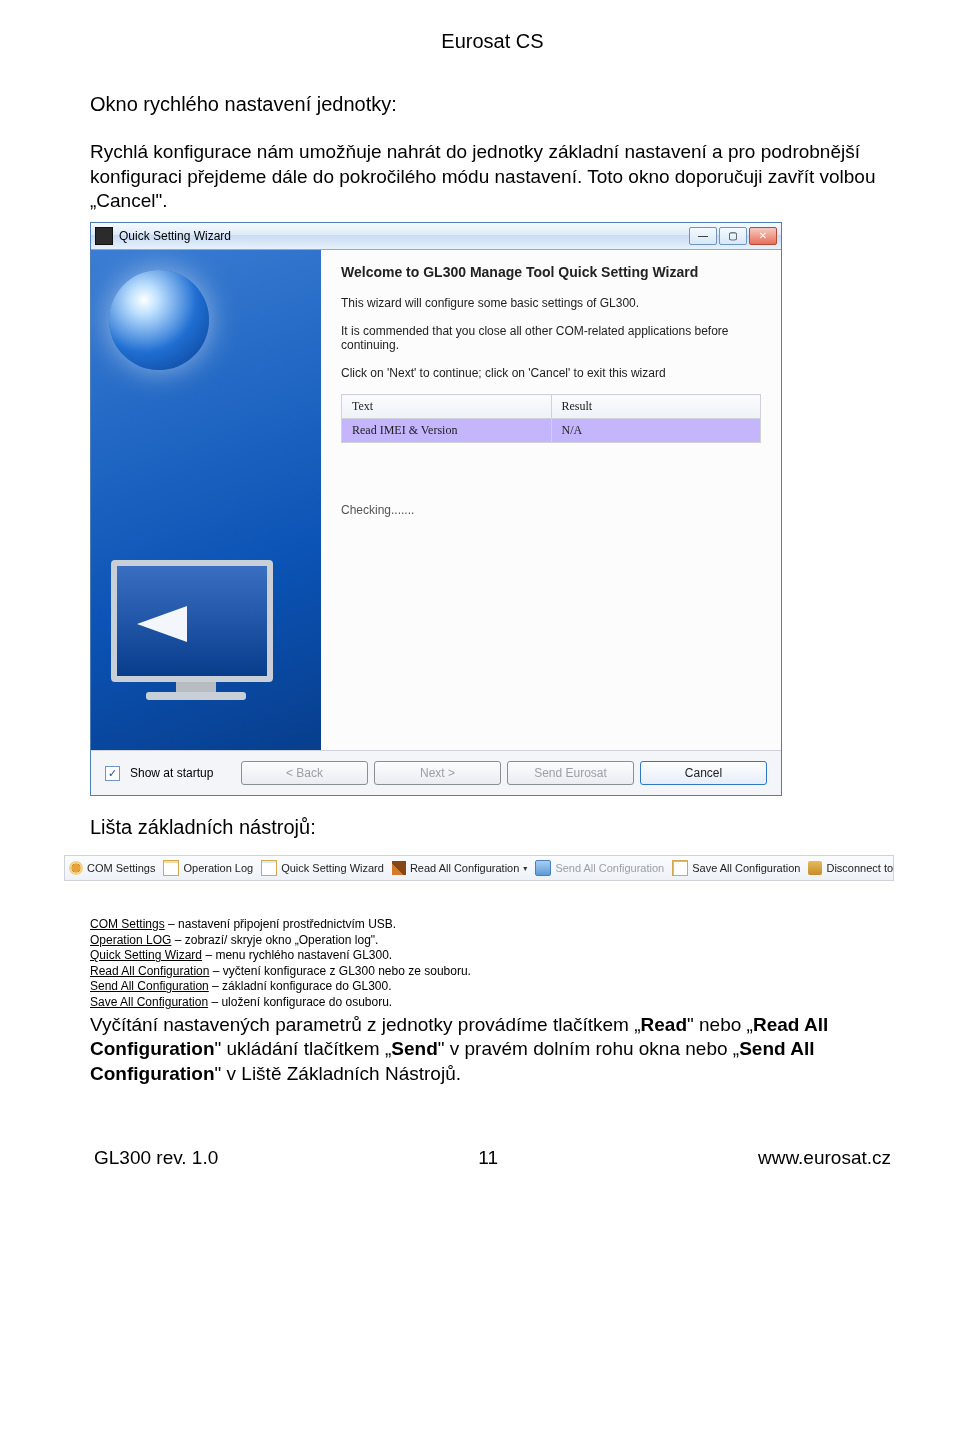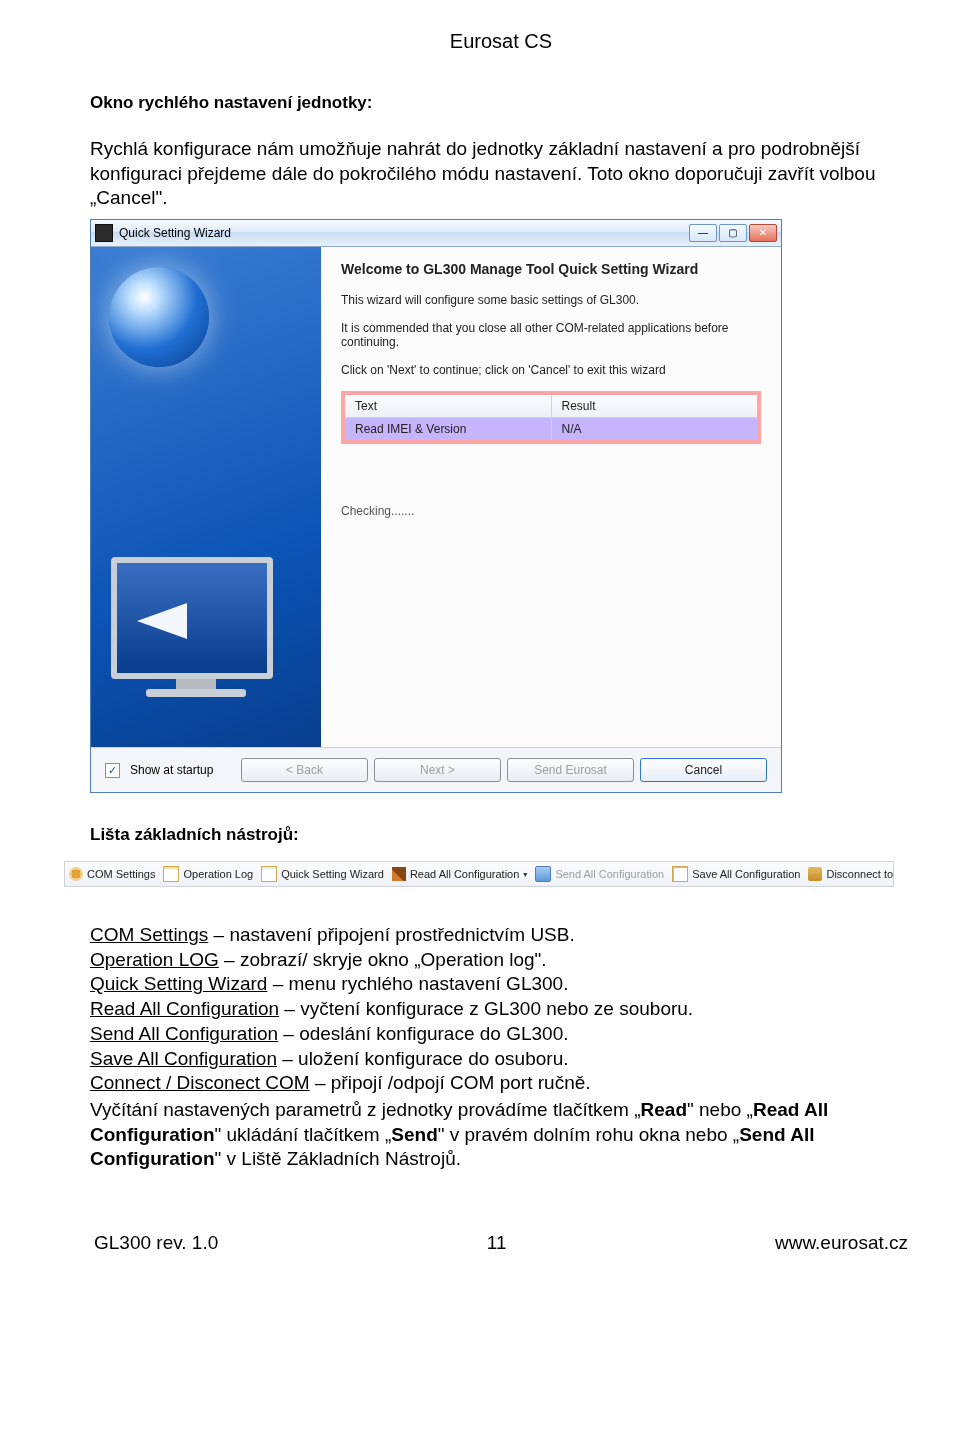--- a/index.html
+++ b/index.html
@@ -4,31 +4,31 @@
 <style>
   body {
     margin: 0;
     padding: 0;
     font-family: Arial, sans-serif;
     background: #fff;
     color: #000;
     width: 960px;
   }
   .page {
-    padding: 30px 48px 20px 90px;
+    padding: 30px 65px 20px 90px;
   }
   .header-title {
     text-align: center;
     font-size: 20px;
     margin-bottom: 40px;
   }
   .section-heading {
-    font-size: 17px;
-    font-weight: bold;
-    margin: 32px 0 16px 0;
+    font-size: 20px;
+    font-weight: normal;
+    margin: 20px 0 16px 0;
   }
   .body-text {
     font-size: 19px;
     line-height: 1.3;
     margin-bottom: 8px;
     margin-top: 24px;
   }
 
   
   .wizard-window {
@@ -111,24 +111,25 @@
     padding: 14px 20px 10px 20px;
     color:#222;
   }
   .wizard-right .welcome {
     font-size: 14px; font-weight: bold; margin-bottom: 16px;
   }
   .wizard-right p { margin: 0 0 14px 0; font-size:12px; color:#222; }
 
   .wiz-table {
     margin-top: 6px;
-    border: 4px solid #fca5a5;
+    border: 1px solid #fca5a5;
     width: 100%;
     border-collapse: collapse;
     font-size:12px;
+    font-family:Liberation Serif, serif;
   }
   .wiz-table th, .wiz-table td {
     border: 1px solid #cfd3d9;
     padding: 4px 10px;
     text-align: left;
     background:#c4b5fd;
     font-weight: normal;
     color:#222;
   }
   .wiz-table th { background: linear-gradient(#fbfcfe,#eef1f6); }
@@ -180,21 +181,21 @@
   .ticon{width:14px;height:14px;display:inline-block;}
   .ic-gear{background:radial-gradient(circle,#e8a23a 40%,#c07a17 45%,transparent 46%),#f3d28b;border-radius:50%;}
   .ic-doc{background:#fff;border:1px solid #d4a94e;box-shadow:inset 0 2px #f5ddab;}
   .ic-doc2{background:#fff;border:1px solid #d4a94e;box-shadow:inset 0 2px #d6ecf7;}
   .ic-pen{background:linear-gradient(45deg,#d47a2f 40%,#874715 42%);}
   .ic-send{background:linear-gradient(#a9cdf2,#5c9bd9);border:1px solid #4a80b7;border-radius:2px;}
   .ic-save{background:#fefefe;border:1px solid #d4a94e;box-shadow:inset 1px 1px #e8b95a;}
   .ic-plug{background:linear-gradient(#e6bb5e,#c78c28);border-radius:2px;}
   .ddl-arrow{font-size:8px;color:#333;}
 
-  .link-list { font-size:19px; line-height:1.3;margin-top:12px; }
+  .link-list { font-size:12px; line-height:1.3;margin-top:12px; }
   .link-list span { text-decoration: underline; }
 
   .para { font-size:19px; line-height:1.3; margin-top:2px;}
   .para b{font-weight:bold;}
 
   .footer {
     display:flex;
     justify-content:space-between;
     font-size:19px;
     margin-top: 60px;
@@ -292,23 +293,22 @@
         <span class="ticon ic-plug"></span>
         <span>Disconnect to COM</span>
       </div>
   </div>
 
   <div class="link-list">
     <div><span>COM Settings</span><em style="font-style:normal"> – nastavení připojení prostřednictvím USB.</em></div>
     <div><span>Operation LOG</span><em style="font-style:normal"> – zobrazí/ skryje okno „Operation log".</em></div>
     <div><span>Quick Setting Wizard</span><em style="font-style:normal"> – menu rychlého nastavení GL300.</em></div>
     <div><span>Read All Configuration</span><em style="font-style:normal"> – vyčtení konfigurace z GL300 nebo ze souboru.</em></div>
-    <div><span>Send All Configuration</span><em style="font-style:normal"> – odeslání konfigurace do GL300.</em></div>
+    <div><span>Send All Configuration</span><em style="font-style:normal"> – základní konfigurace do GL300.</em></div>
     <div><span>Save All Configuration</span><em style="font-style:normal"> – uložení konfigurace do osuboru.</em></div>
-    <div><span>Connect / Disconect COM</span><em style="font-style:normal"> – připojí /odpojí COM port ručně.</em></div>
   </div>
 
   <div class="para">
     <span>Vyčítání nastavených parametrů z jednotky provádíme tlačítkem „</span><b>Read</b><span>" nebo „</span><b>Read All Configuration</b><span>" ukládání tlačítkem „</span><b>Send</b><span>" v pravém dolním rohu okna nebo „</span><b>Send All Configuration</b><span>" v Liště Základních Nástrojů.</span>
   </div>
 
   <div class="footer">
     <span>GL300 rev. 1.0</span>
     <span>11</span>
     <span>www.eurosat.cz</span>

